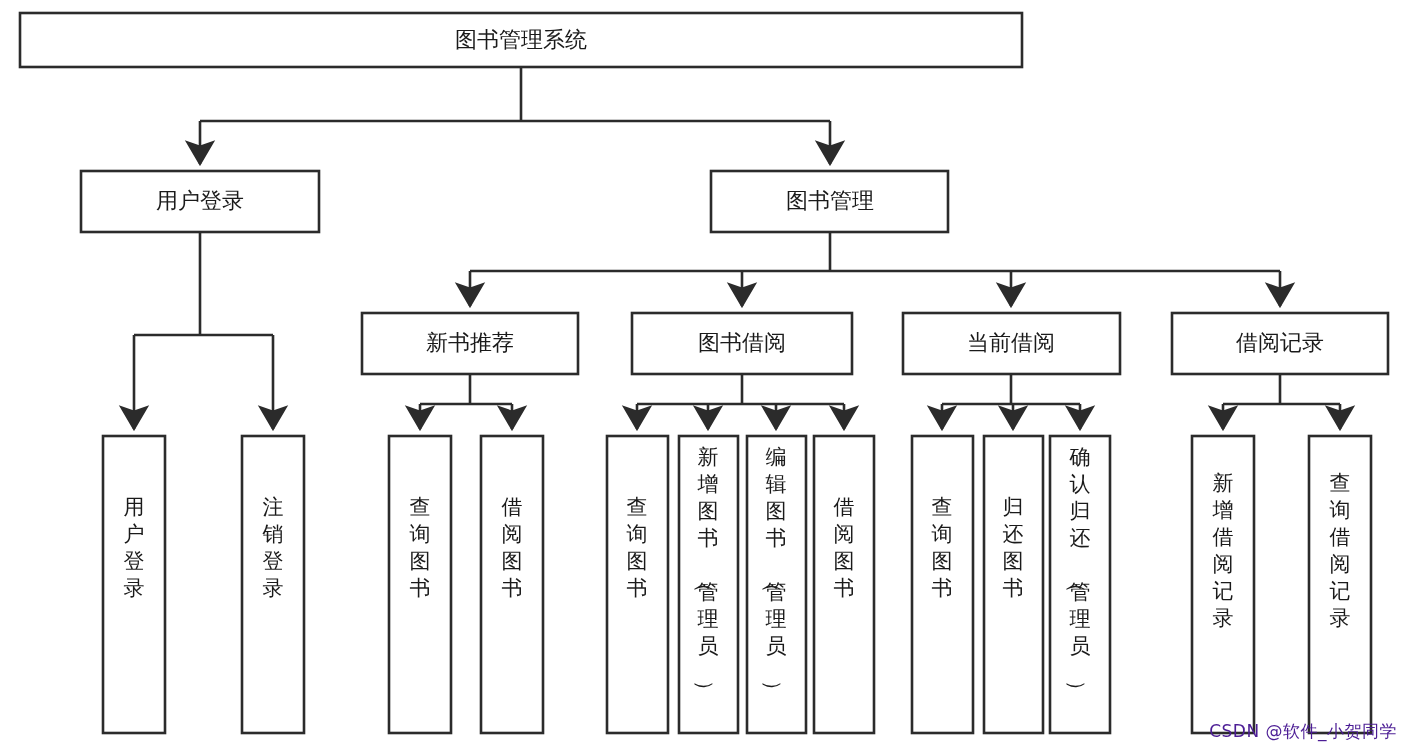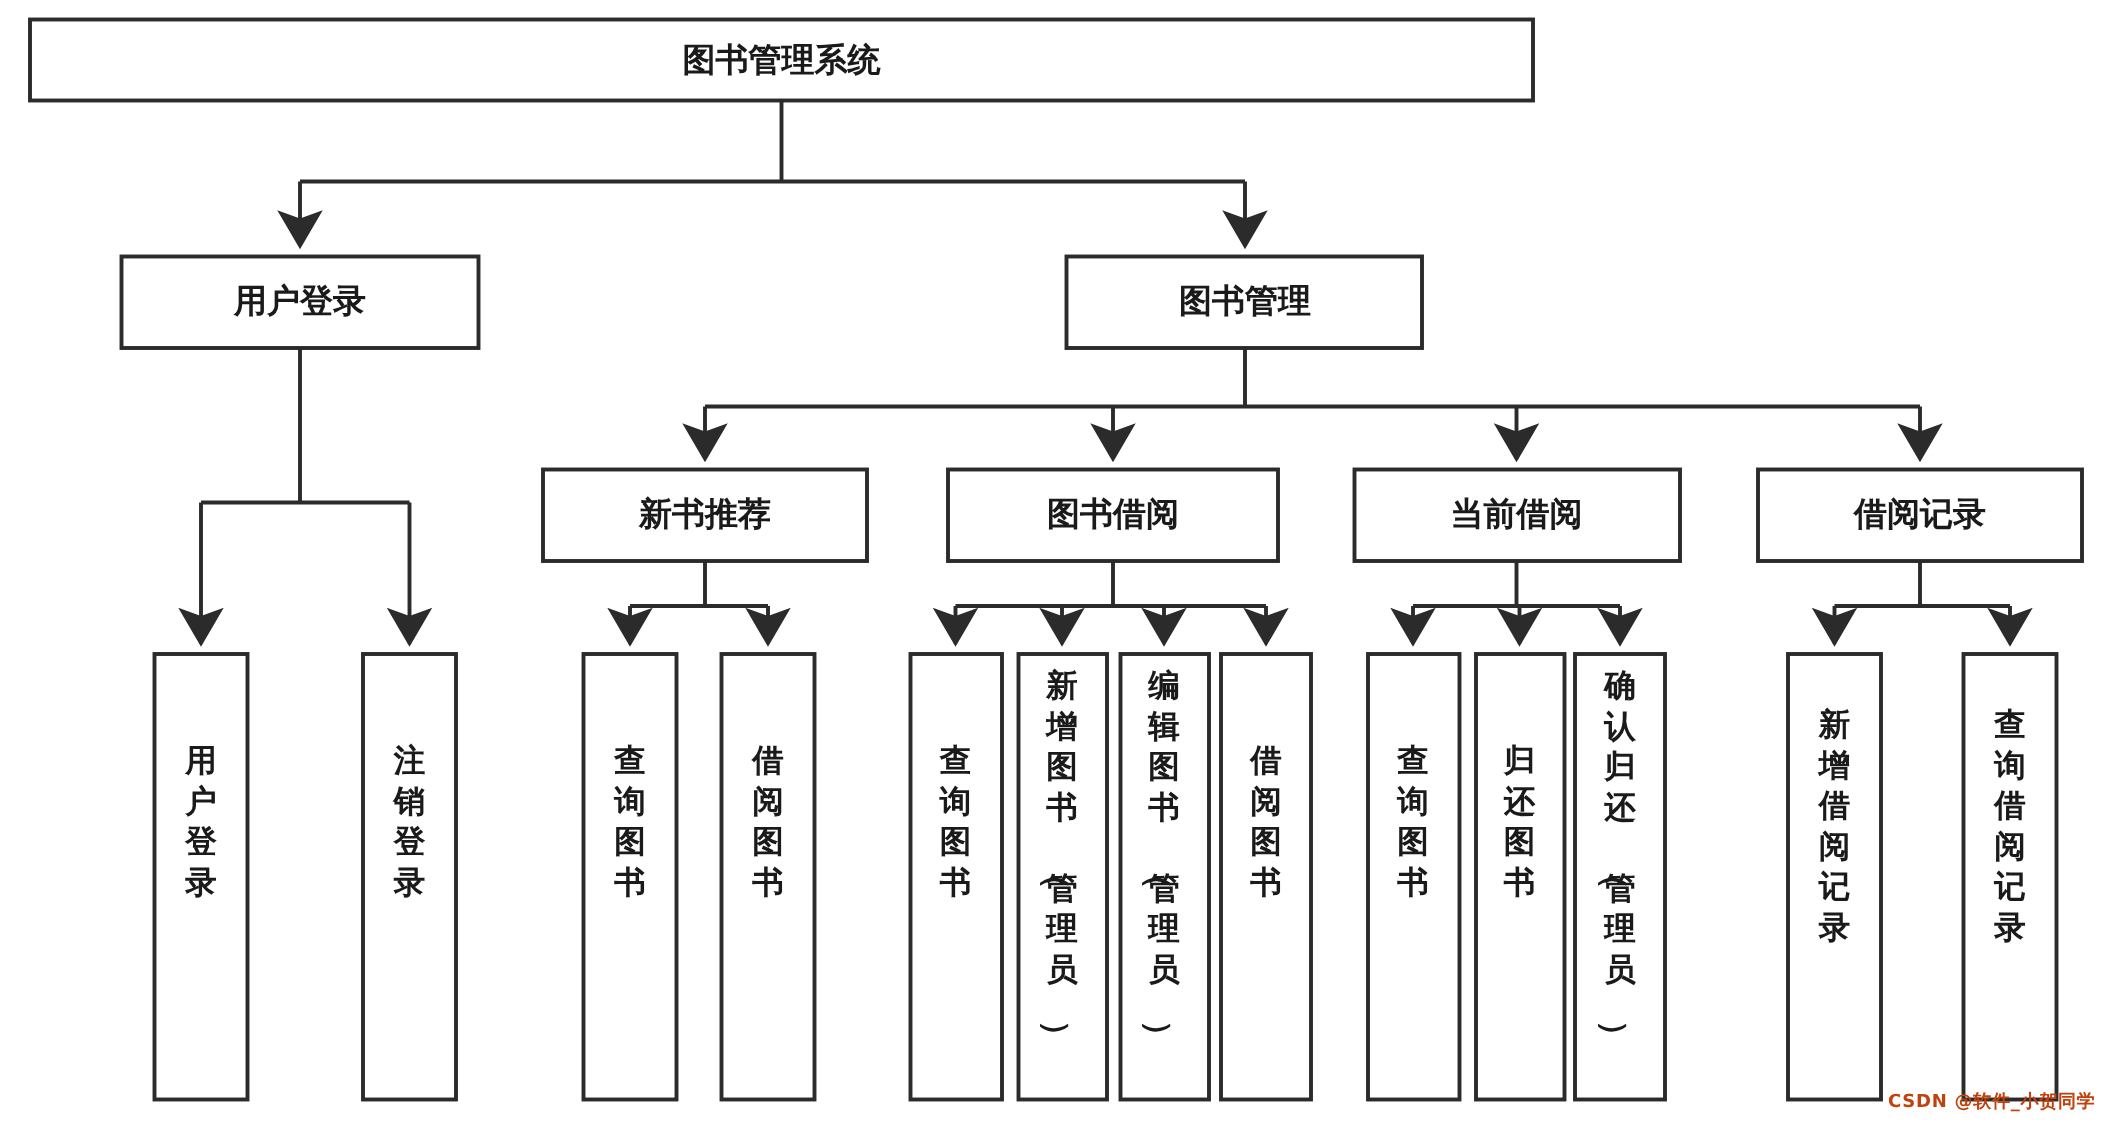--- a/index.html
+++ b/index.html
@@ -11,21 +11,20 @@
     width: 1405px;
     height: 747px;
     font-family: "DejaVu Sans", "Liberation Sans", sans-serif;
     overflow: hidden;
   }
   #diagram-root {
     position: relative;
     width: 1405px;
     height: 747px;
     background: #ffffff;
-    font-weight: bold;
   }
   svg.flow {
     position: absolute;
     left: 0;
     top: 0;
     width: 1405px;
     height: 747px;
   }
   .node-box {
     fill: #ffffff;
@@ -53,22 +52,22 @@
   }
   .arrow-head {
     fill: #2b2b2b;
     stroke: none;
   }
   .watermark {
     position: absolute;
     right: 8px;
     bottom: 4px;
     font-family: "DejaVu Sans", "Liberation Sans", sans-serif;
-    font-size: 12px;
-    color: #c2410c;
+    font-size: 17px;
+    color: #4c1d95;
     letter-spacing: 0.5px;
     white-space: nowrap;
     user-select: none;
   }
 </style>
 </head>
 <body>
 
 <div id="diagram-root">
 

